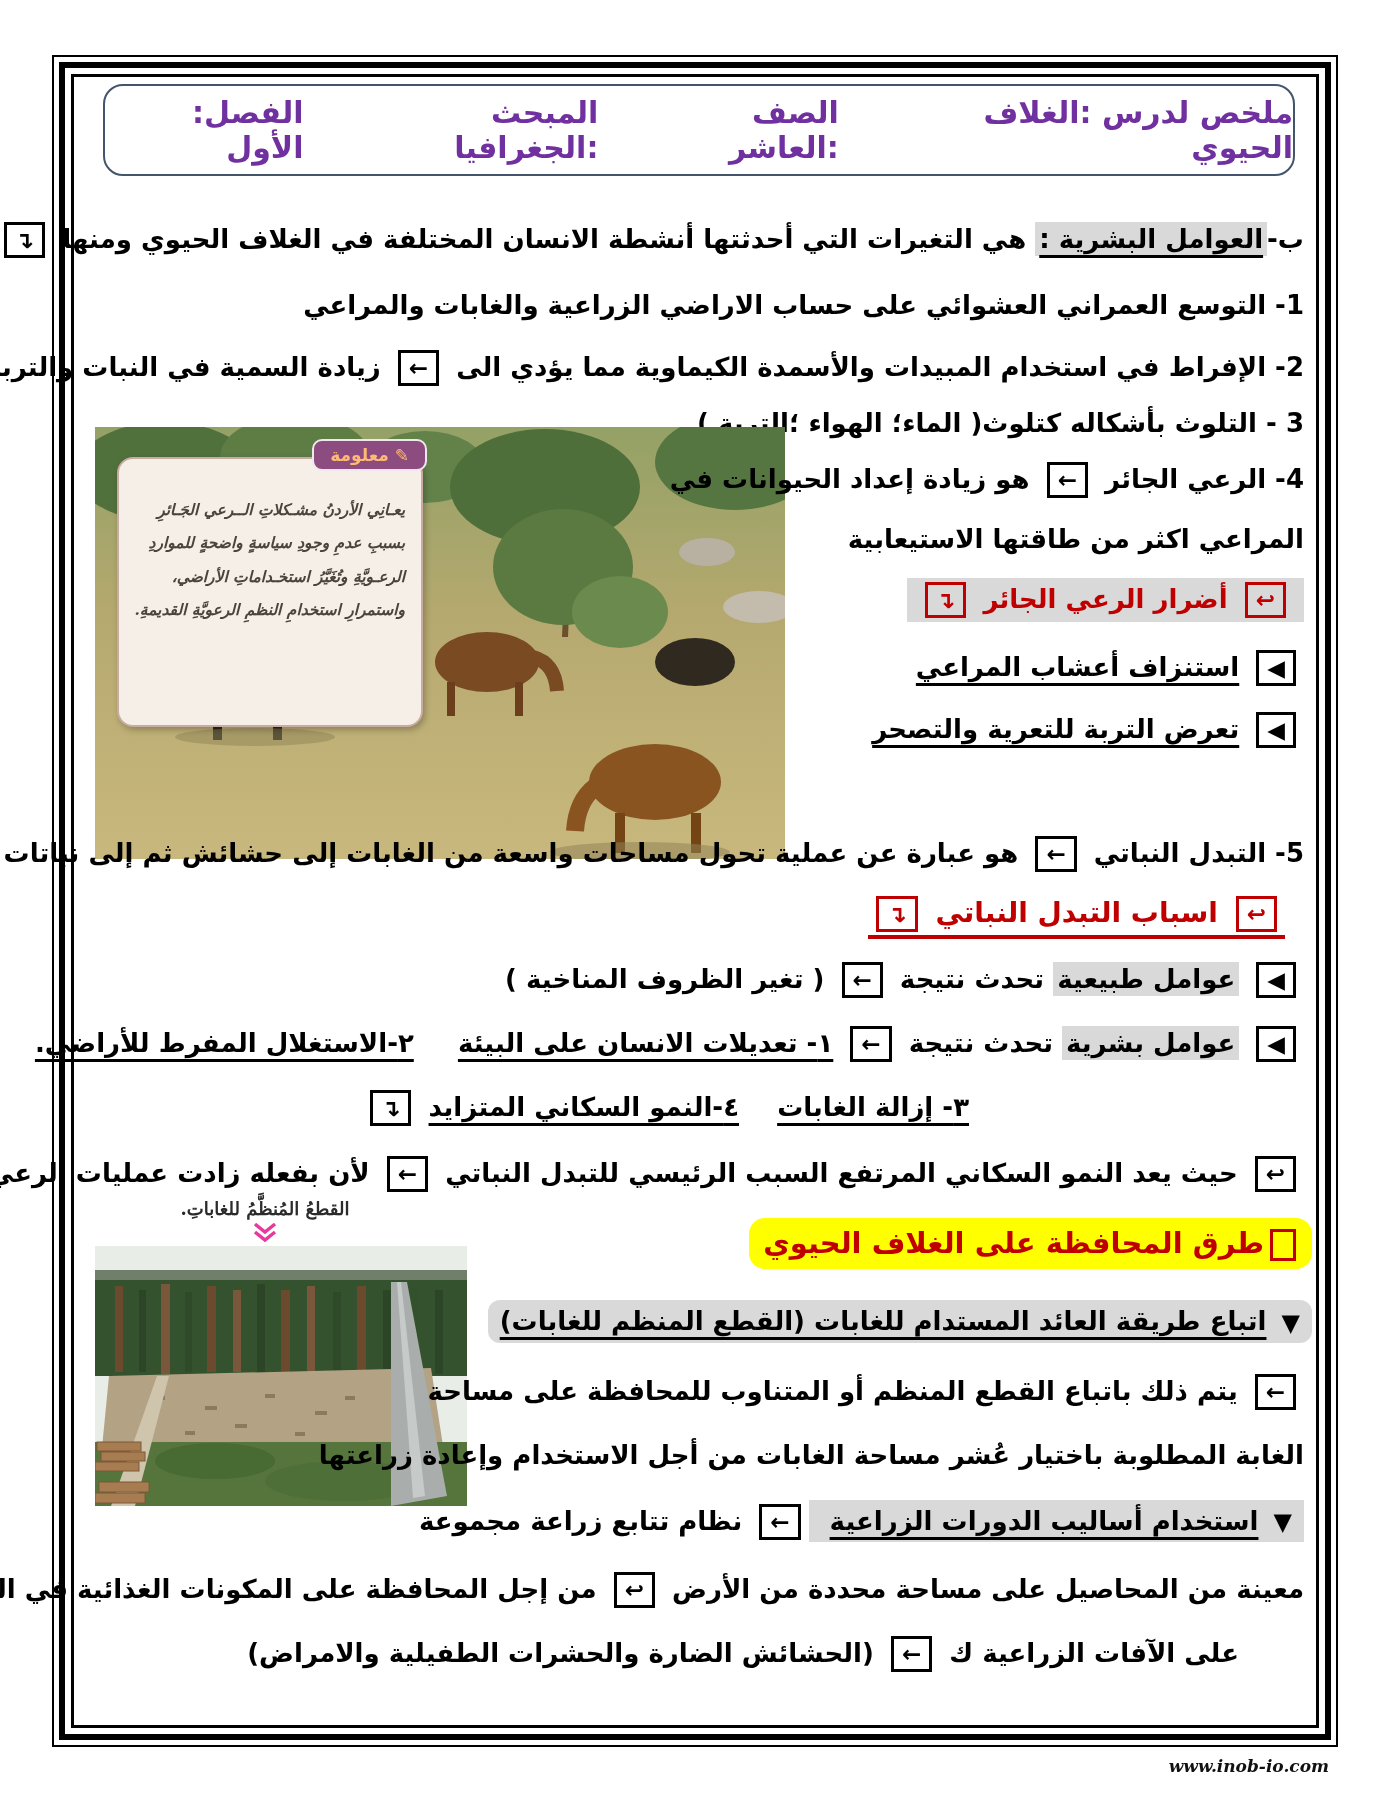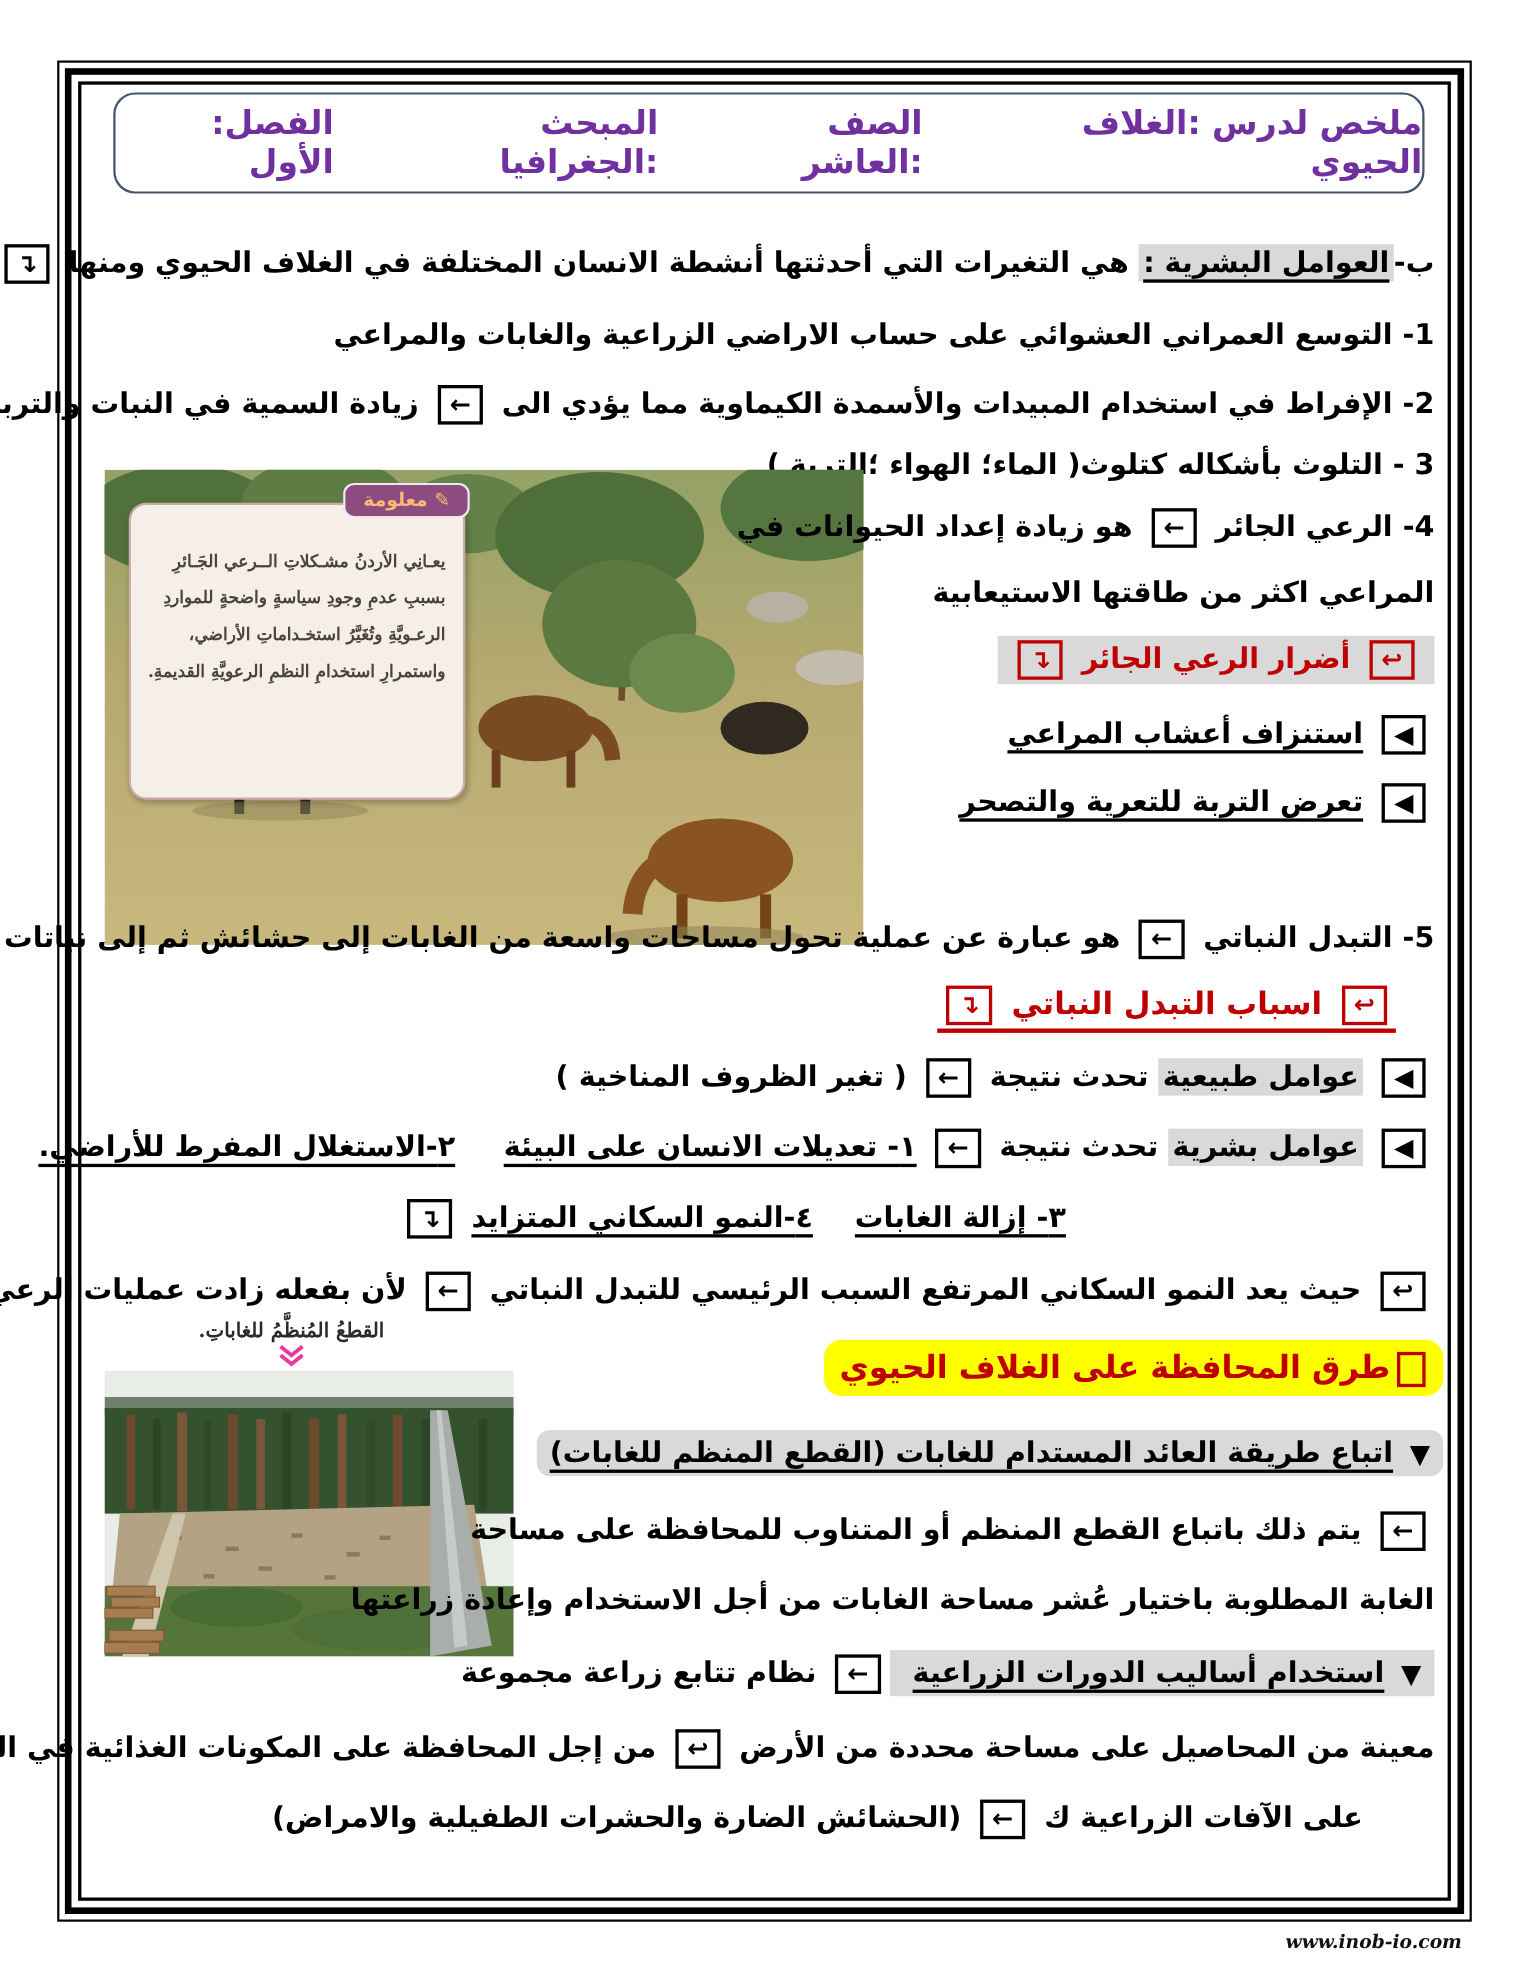--- a/index.html
+++ b/index.html
@@ -27,21 +27,21 @@
   .yellowbar{background:#FFFF00;color:#C00000;font-size:29px;padding:8px 14px;}
   .sqr{display:inline-block;width:20px;height:26px;border:3px solid #C00000;vertical-align:middle;margin-right:2px;margin-left:6px;}
   .graybar{background:#D9D9D9;padding:6px 12px;}
 
   .cattle{position:absolute;left:95px;top:427px;width:690px;height:432px;}
   .infobox{position:absolute;left:22px;top:30px;width:302px;height:266px;background:#f6efe8;
            border:2px solid #c8aba3;border-radius:16px;box-shadow:2px 3px 6px rgba(0,0,0,.25);}
   .infobadge{position:absolute;top:-20px;right:-6px;background:#8d4c7f;color:#fdba74;border:2px solid #f0e6ee;
              border-radius:10px;padding:4px 16px;font-size:17px;font-weight:bold;direction:rtl;}
   .infotext{padding:34px 16px 8px 10px;direction:rtl;text-align:right;font-size:15.5px;line-height:2.15;
-            color:#4a443e;font-weight:bold;font-family:"DejaVu Serif","Liberation Serif",serif;}
+            color:#4a443e;font-weight:bold;font-family:"DejaVu Serif","Liberation Serif",serif;font-style:italic;}
 
   .forest{position:absolute;left:95px;top:1246px;width:372px;height:260px;}
   .forestlabel{position:absolute;left:150px;top:1198px;width:230px;text-align:center;direction:rtl;
                font-size:18px;font-weight:bold;color:#2b2b2b;font-family:"DejaVu Serif","Liberation Serif",serif;}
   .chev{position:absolute;left:252px;top:1222px;}
 
   .footer{position:absolute;right:60px;top:1756px;font-size:17px;font-weight:bold;font-style:italic;color:#111;
           font-family:"DejaVu Serif","Liberation Serif",serif;}
 </style>
 </head>
@@ -144,21 +144,21 @@
     <span class="gbox">◀</span>
     <span class="ul">تعرض التربة للتعرية والتصحر</span>
   </div>
 
   <div class="line" style="top:836px;right:85px;">
     <span>5- التبدل النباتي</span>
     <span class="gbox">←</span>
     <span>هو عبارة عن عملية تحول مساحات واسعة من الغابات إلى حشائش ثم إلى نباتات صحراوية</span>
   </div>
 
-  <div class="line" style="top:896px;right:120px;">
+  <div class="line" style="top:896px;right:104px;">
     <span class="causes">
       <span class="gbox r">↩</span>
       <span>اسباب التبدل النباتي</span>
       <span class="gbox r">↴</span>
     </span>
   </div>
 
   <div class="line" style="top:962px;right:85px;">
     <span class="gbox">◀</span>
     <span class="hl">عوامل طبيعية</span>

